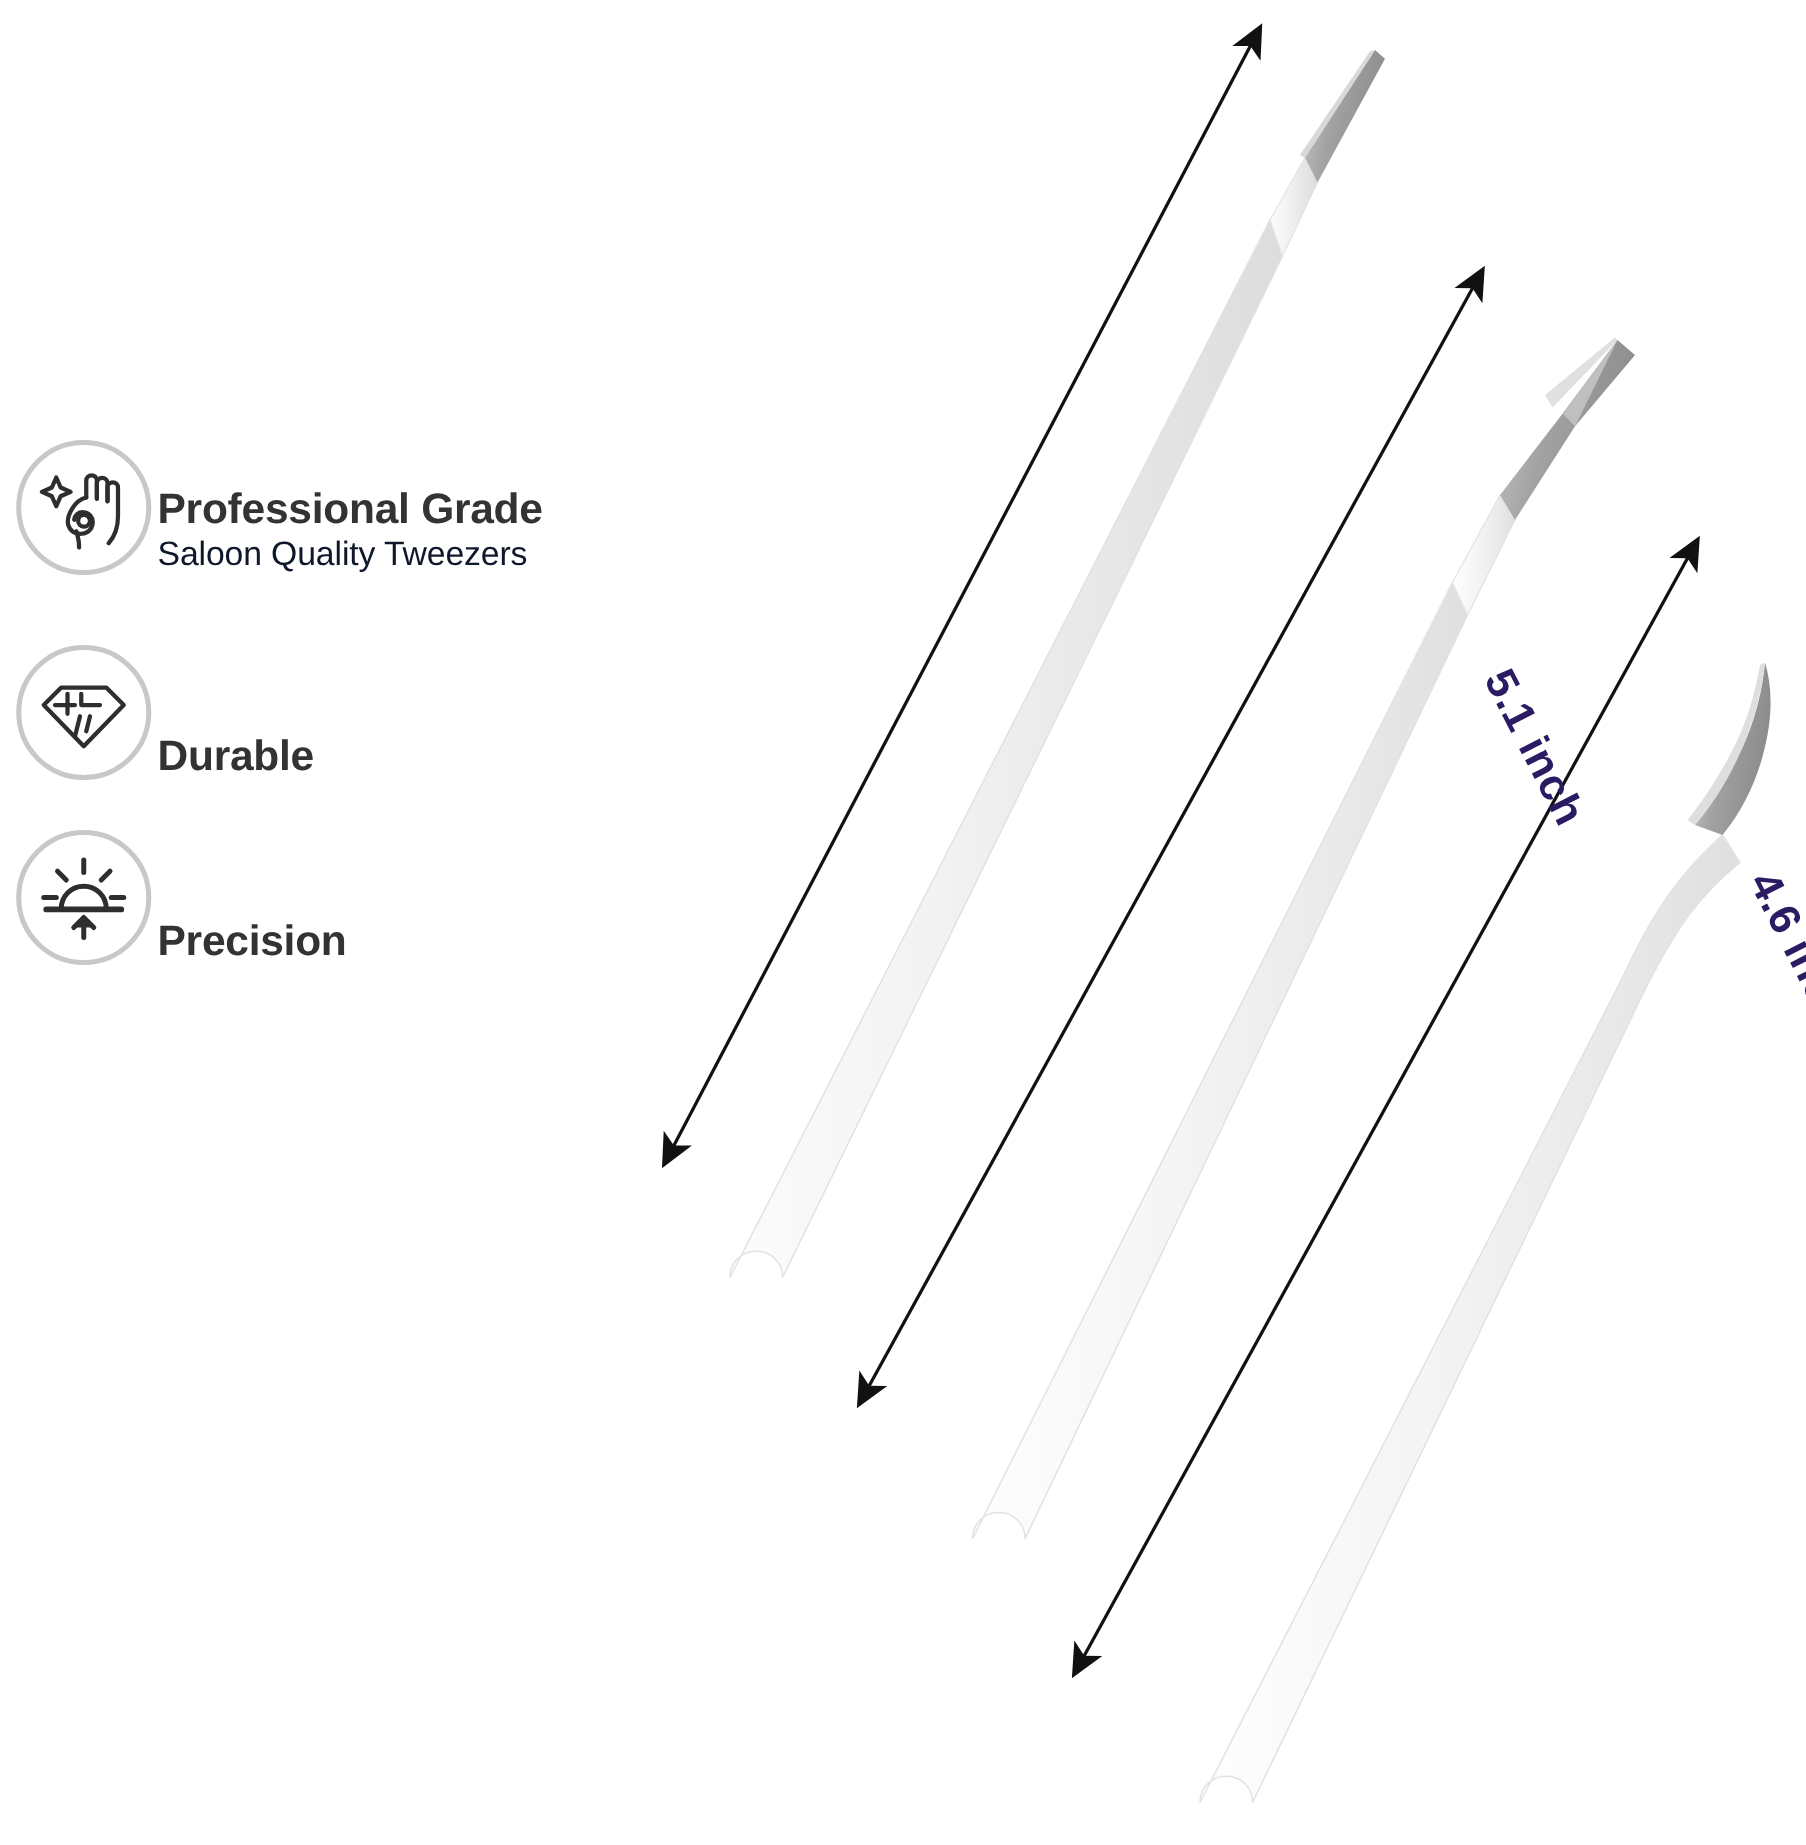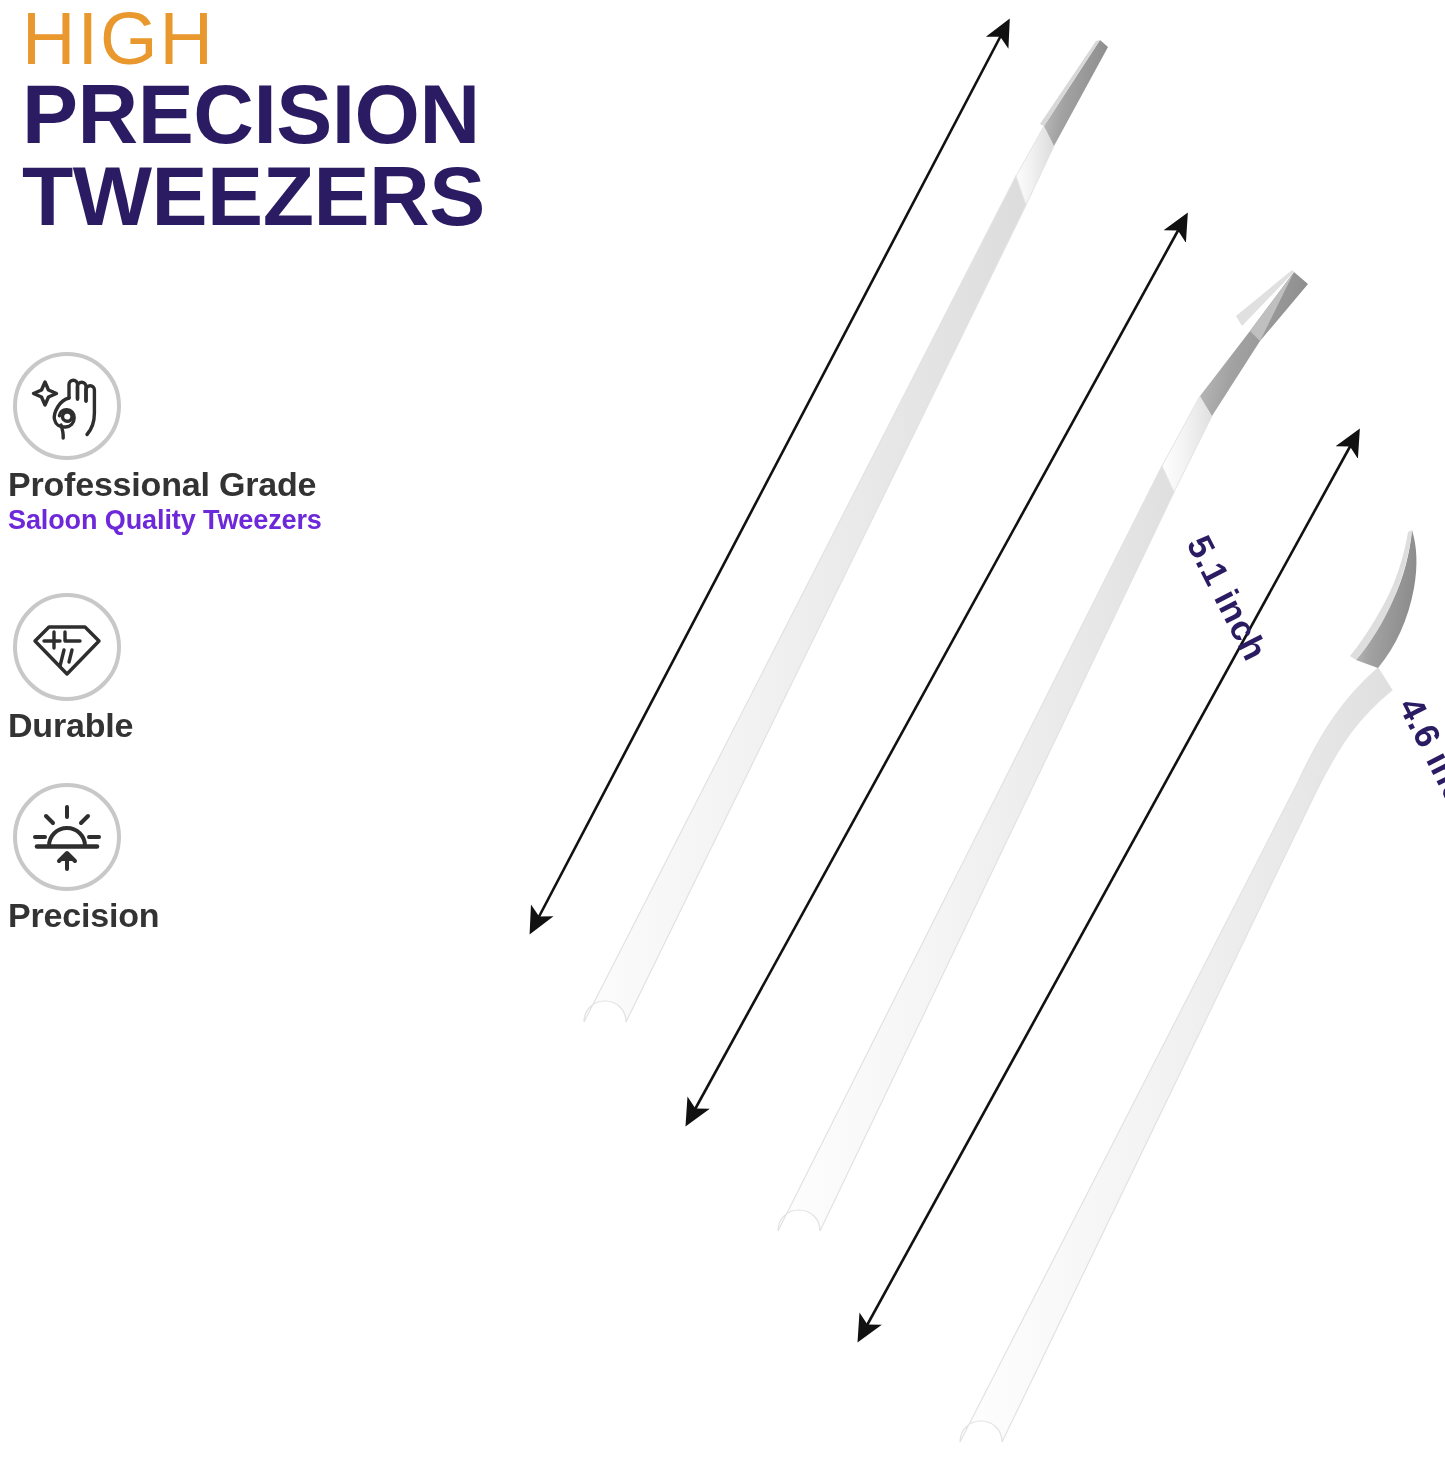--- a/index.html
+++ b/index.html
@@ -47,23 +47,22 @@
 
   
   #features {
     position:absolute;
     left:8px; top:348px;
     width:450px;
   }
   .feature {
     position:relative;
     display:flex;
-    align-items:flex-start;
+    align-items:flex-end;
     margin-bottom:32px;
-    flex-direction:column;
   }
   .feat-icon-wrap {
     flex:0 0 auto;
     width:118px;
     display:flex;
     justify-content:center;
     padding-top:4px;
   }
   .feat-circle {
     width:108px; height:108px;
@@ -78,22 +77,22 @@
   .feat-text { flex:1 1 auto; padding-top:6px; }
   .feat-title {
     font-size:34px;
     font-weight:700;
     color:#333333;
     line-height:1.08;
     letter-spacing:-0.2px;
   }
   .feat-desc {
     font-size:27px;
-    font-weight:700;
-    color:#6d28d9;
+    font-weight:400;
+    color:#0f172a;
     line-height:1.18;
     margin-top:2px;
     letter-spacing:-0.1px;
   }
 
   
   #feature-0 { margin-bottom:52px; }
   #feature-1 { margin-bottom:36px; }
 
   
@@ -116,25 +115,20 @@
   #dim-label-0 { left:700px; top:578px; transform:rotate(63deg); }
   #dim-label-1 { left:912px; top:740px; transform:rotate(63deg); }
 </style>
 </head>
 <body>
 
 <div id="page">
 
   <div id="left-col">
 
-    <div id="headline-block">
-      <span class="hl-high">HIGH</span>
-      <span class="hl-main">PRECISION</span>
-      <span class="hl-main">TWEEZERS</span>
-    </div>
 
     <div id="features">
 
       <div class="feature" id="feature-0">
         <div class="feat-icon-wrap">
           <div class="feat-circle">
             <span>
               <svg width="76" height="76" viewBox="0 0 76 76" fill="none" stroke="#2E2E2E" stroke-width="3.4" stroke-linecap="round" stroke-linejoin="round">
 
                 <path d="M16 14 L19.5 22 L27.5 25.5 L19.5 29 L16 37 L12.5 29 L4.5 25.5 L12.5 22 Z" fill="none"></path>

